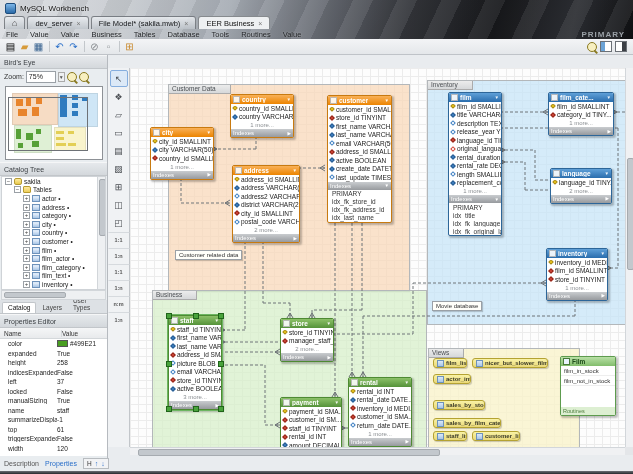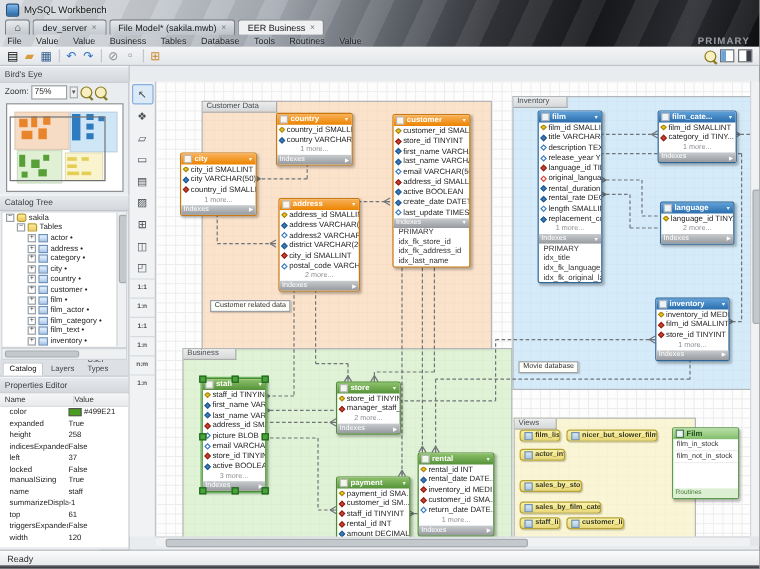--- a/index.html
+++ b/index.html
@@ -972,17 +972,14 @@
     </div>
 
   <div id="canvas-vscroll">
       <div class="thumb"></div>
     </div>
   <div id="canvas-hscroll">
       <div class="thumb"></div>
     </div>
   <div id="scroll-corner"></div>
 
-  <div id="statusbar">
-    <span>Ready</span>
-  </div>
   <div id="bottom-edge"></div>
 </div>
 
 </body></html>

